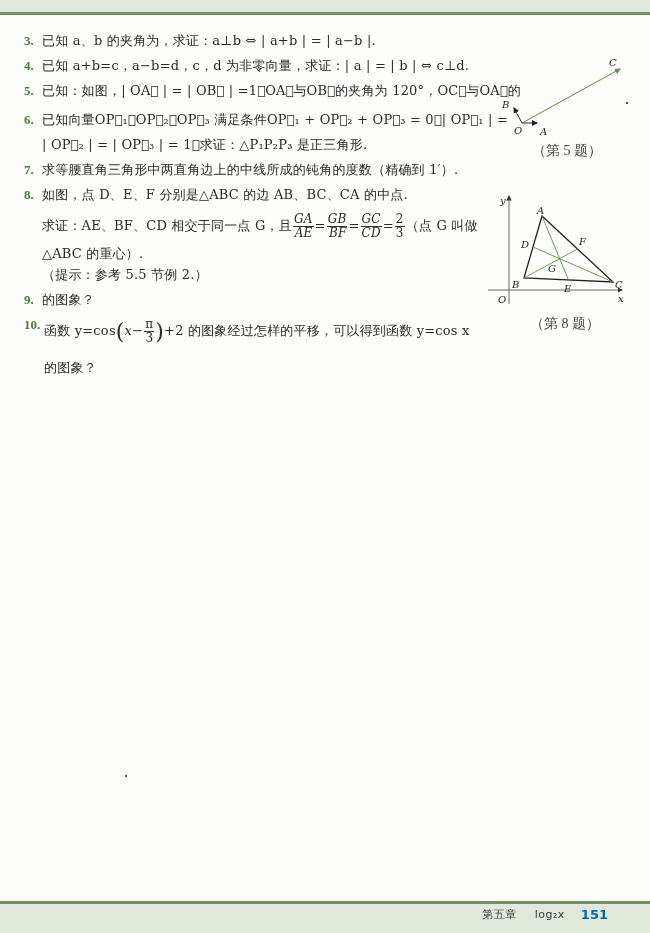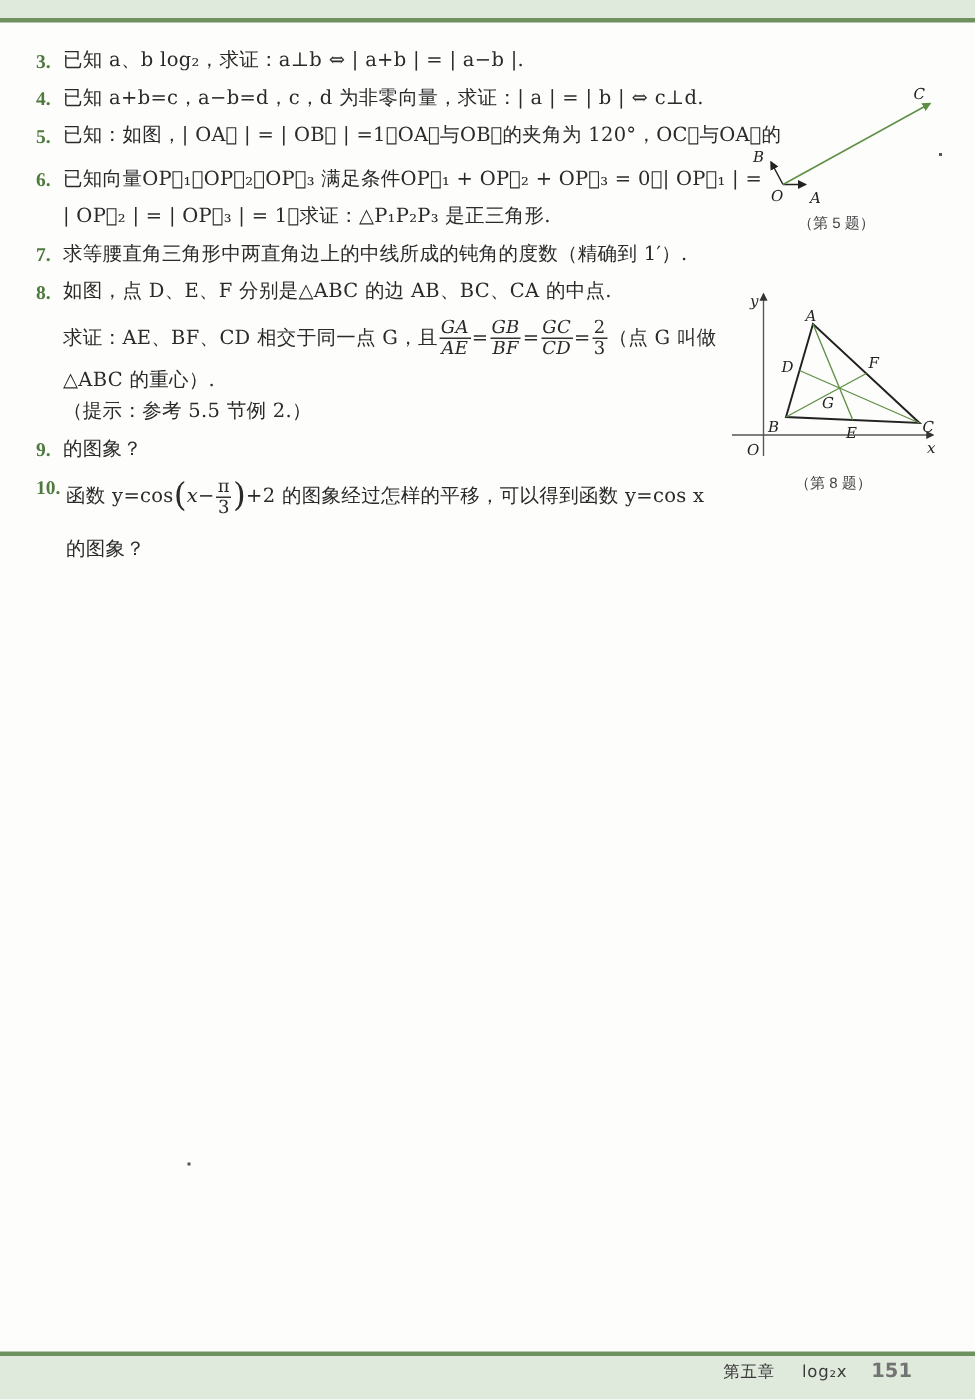--- a/index.html
+++ b/index.html
@@ -5,50 +5,50 @@
   * { margin:0; padding:0; box-sizing:border-box; }
   html, body { width:650px; height:933px; background:#fdfdfc; overflow:hidden; }
   body { position:relative; font-family:"DejaVu Serif", "Liberation Serif", serif; color:#2a2a2a; }
   .band-top { position:absolute; left:0; top:0; width:650px; height:12px; background:#dfe9dc; }
   .rule-top { position:absolute; left:0; top:12px; width:650px; height:3px; background:#6f9160; }
   .rule-bottom { position:absolute; left:0; top:901px; width:650px; height:3px; background:#6f9160; }
   .band-bottom { position:absolute; left:0; top:904px; width:650px; height:29px; background:#dfe9dc; }
   .footer { position:absolute; right:42px; top:907px; font-family:"DejaVu Sans","Liberation Sans",sans-serif; font-size:11px; color:#3a3a3a; display:flex; align-items:center; gap:10px; }
   .footer .chap { letter-spacing:0.5px; }
   .footer .sect { margin-left:8px; letter-spacing:0.5px; }
-  .footer .pnum { font-size:13px; font-weight:bold; color:#737373; margin-left:6px; }
+  .footer .pnum { font-size:13px; font-weight:bold; color:#0369a1; margin-left:6px; }
 
   .content { position:absolute; left:24px; top:30px; width:460px; font-size:13px; line-height:21px; }
   .item { position:relative; padding-left:18px; }
   .item .num { position:absolute; left:0; top:0; color:#4f7a3e; font-weight:bold; font-family:"Liberation Serif","DejaVu Serif",serif; font-size:13px; }
   .line { white-space:nowrap; letter-spacing:0.2px; }
   .mt4 { margin-top:4px; }
   .mt8 { margin-top:8px; }
-  .frac { display:inline-block; vertical-align:middle; text-align:center; font-style:italic; line-height:13px; font-size:12px; margin:0 1px; }
+  .frac { display:inline-block; vertical-align:middle; text-align:right; font-style:italic; line-height:13px; font-size:12px; margin:0 1px; }
   .frac .n { display:block; border-bottom:1px solid #333; padding:0 1px; }
   .frac .d { display:block; padding:0 1px; }
   .tall { line-height:34px; }
   .paren { font-size:22px; font-weight:normal; vertical-align:middle; }
 
   .fig5 { position:absolute; left:494px; top:52px; width:150px; height:110px; }
   .fig8 { position:absolute; left:484px; top:186px; width:160px; height:150px; }
   .fig svg { position:absolute; left:0; top:0; }
-  .caption { position:absolute; font-size:10px; color:#444; font-family:Liberation Sans, sans-serif; white-space:nowrap; }
+  .caption { position:absolute; font-size:14px; color:#444; font-family:Liberation Serif, serif; white-space:nowrap; }
   .speck { position:absolute; width:2px; height:2px; background:#555; }
 </style>
 </head>
 <body>
 
 <div class="band-top"></div>
 <div class="rule-top"></div>
 
 <div class="content">
   <div class="item">
     <span class="num">3.</span>
-    <div class="line">已知 a、b log₂，求证：a⊥b ⇔ | a+b | = | a−b |.</div>
+    <div class="line">已知 a、b 的夹角为，求证：a⊥b ⇔ | a+b | = | a−b |.</div>
   </div>
   <div class="item mt4">
     <span class="num">4.</span>
     <div class="line">已知 a+b=c，a−b=d，c，d 为非零向量，求证：| a | = | b | ⇔ c⊥d.</div>
   </div>
   <div class="item mt4">
     <span class="num">5.</span>
     <div class="line">已知：如图，| OA⃗ | = | OB⃗ | =1，OA⃗与OB⃗的夹角为 120°，OC⃗与OA⃗的</div>
   </div>
   <div class="item mt8">

